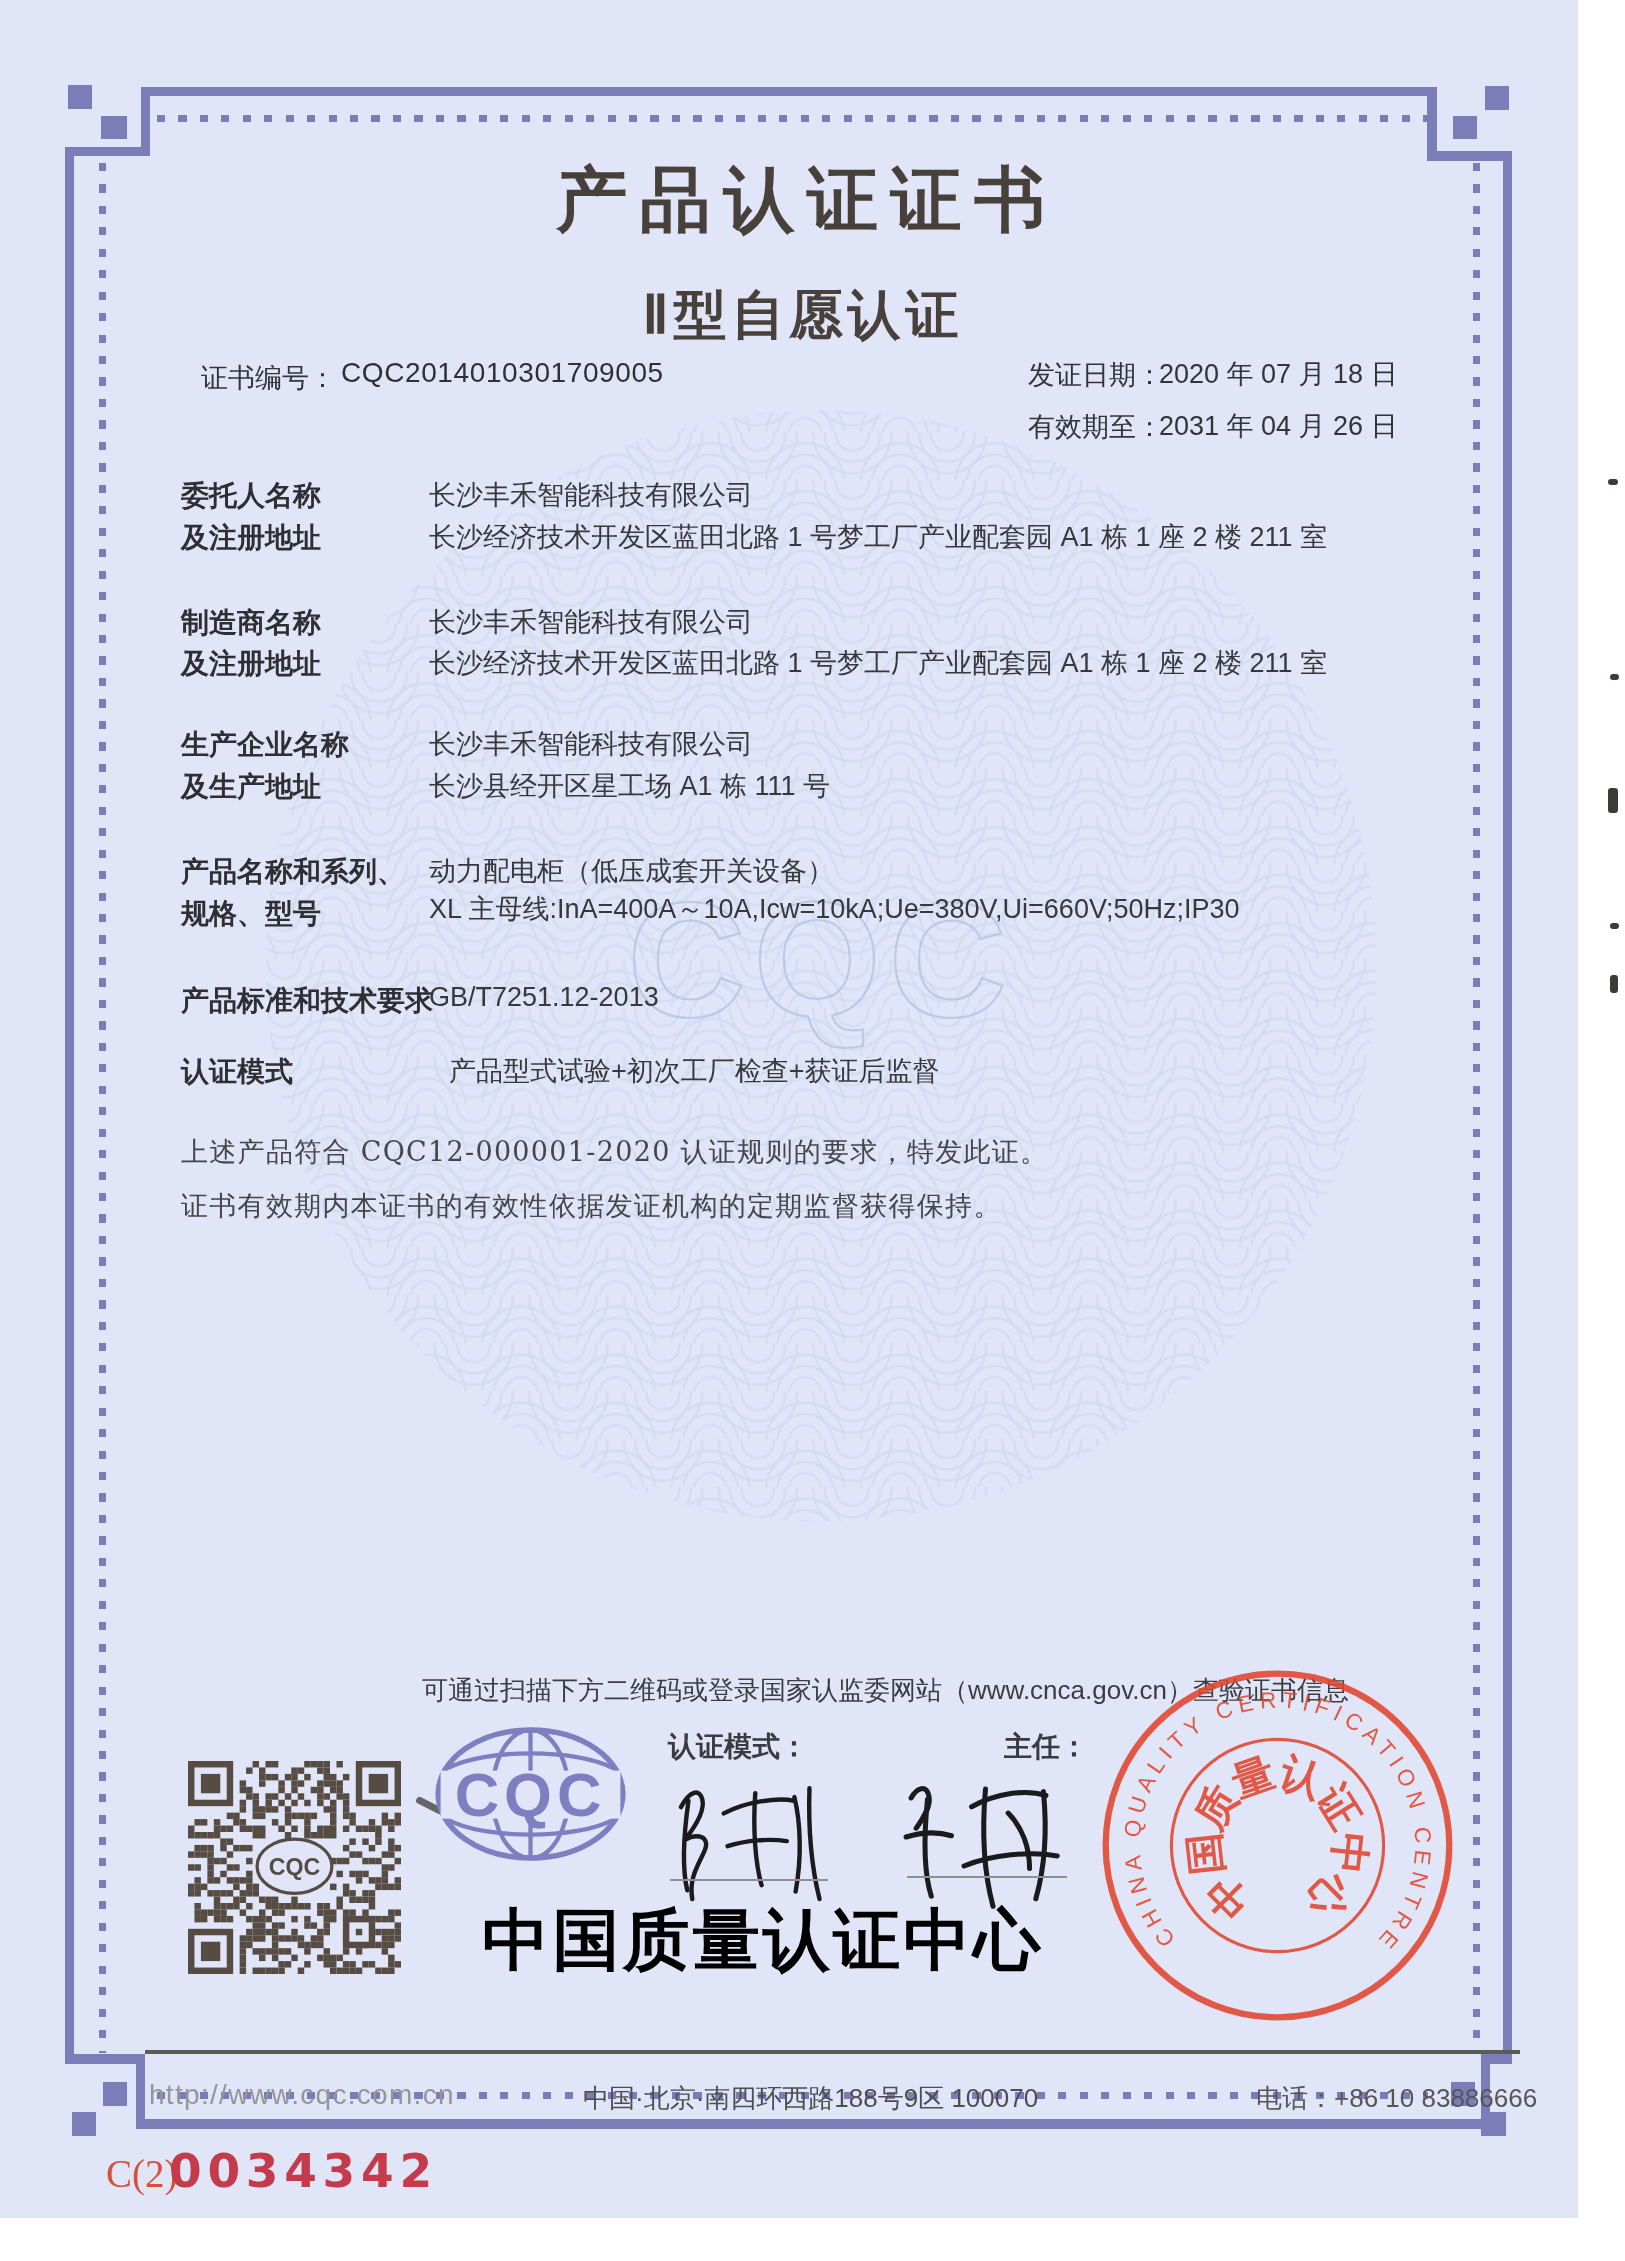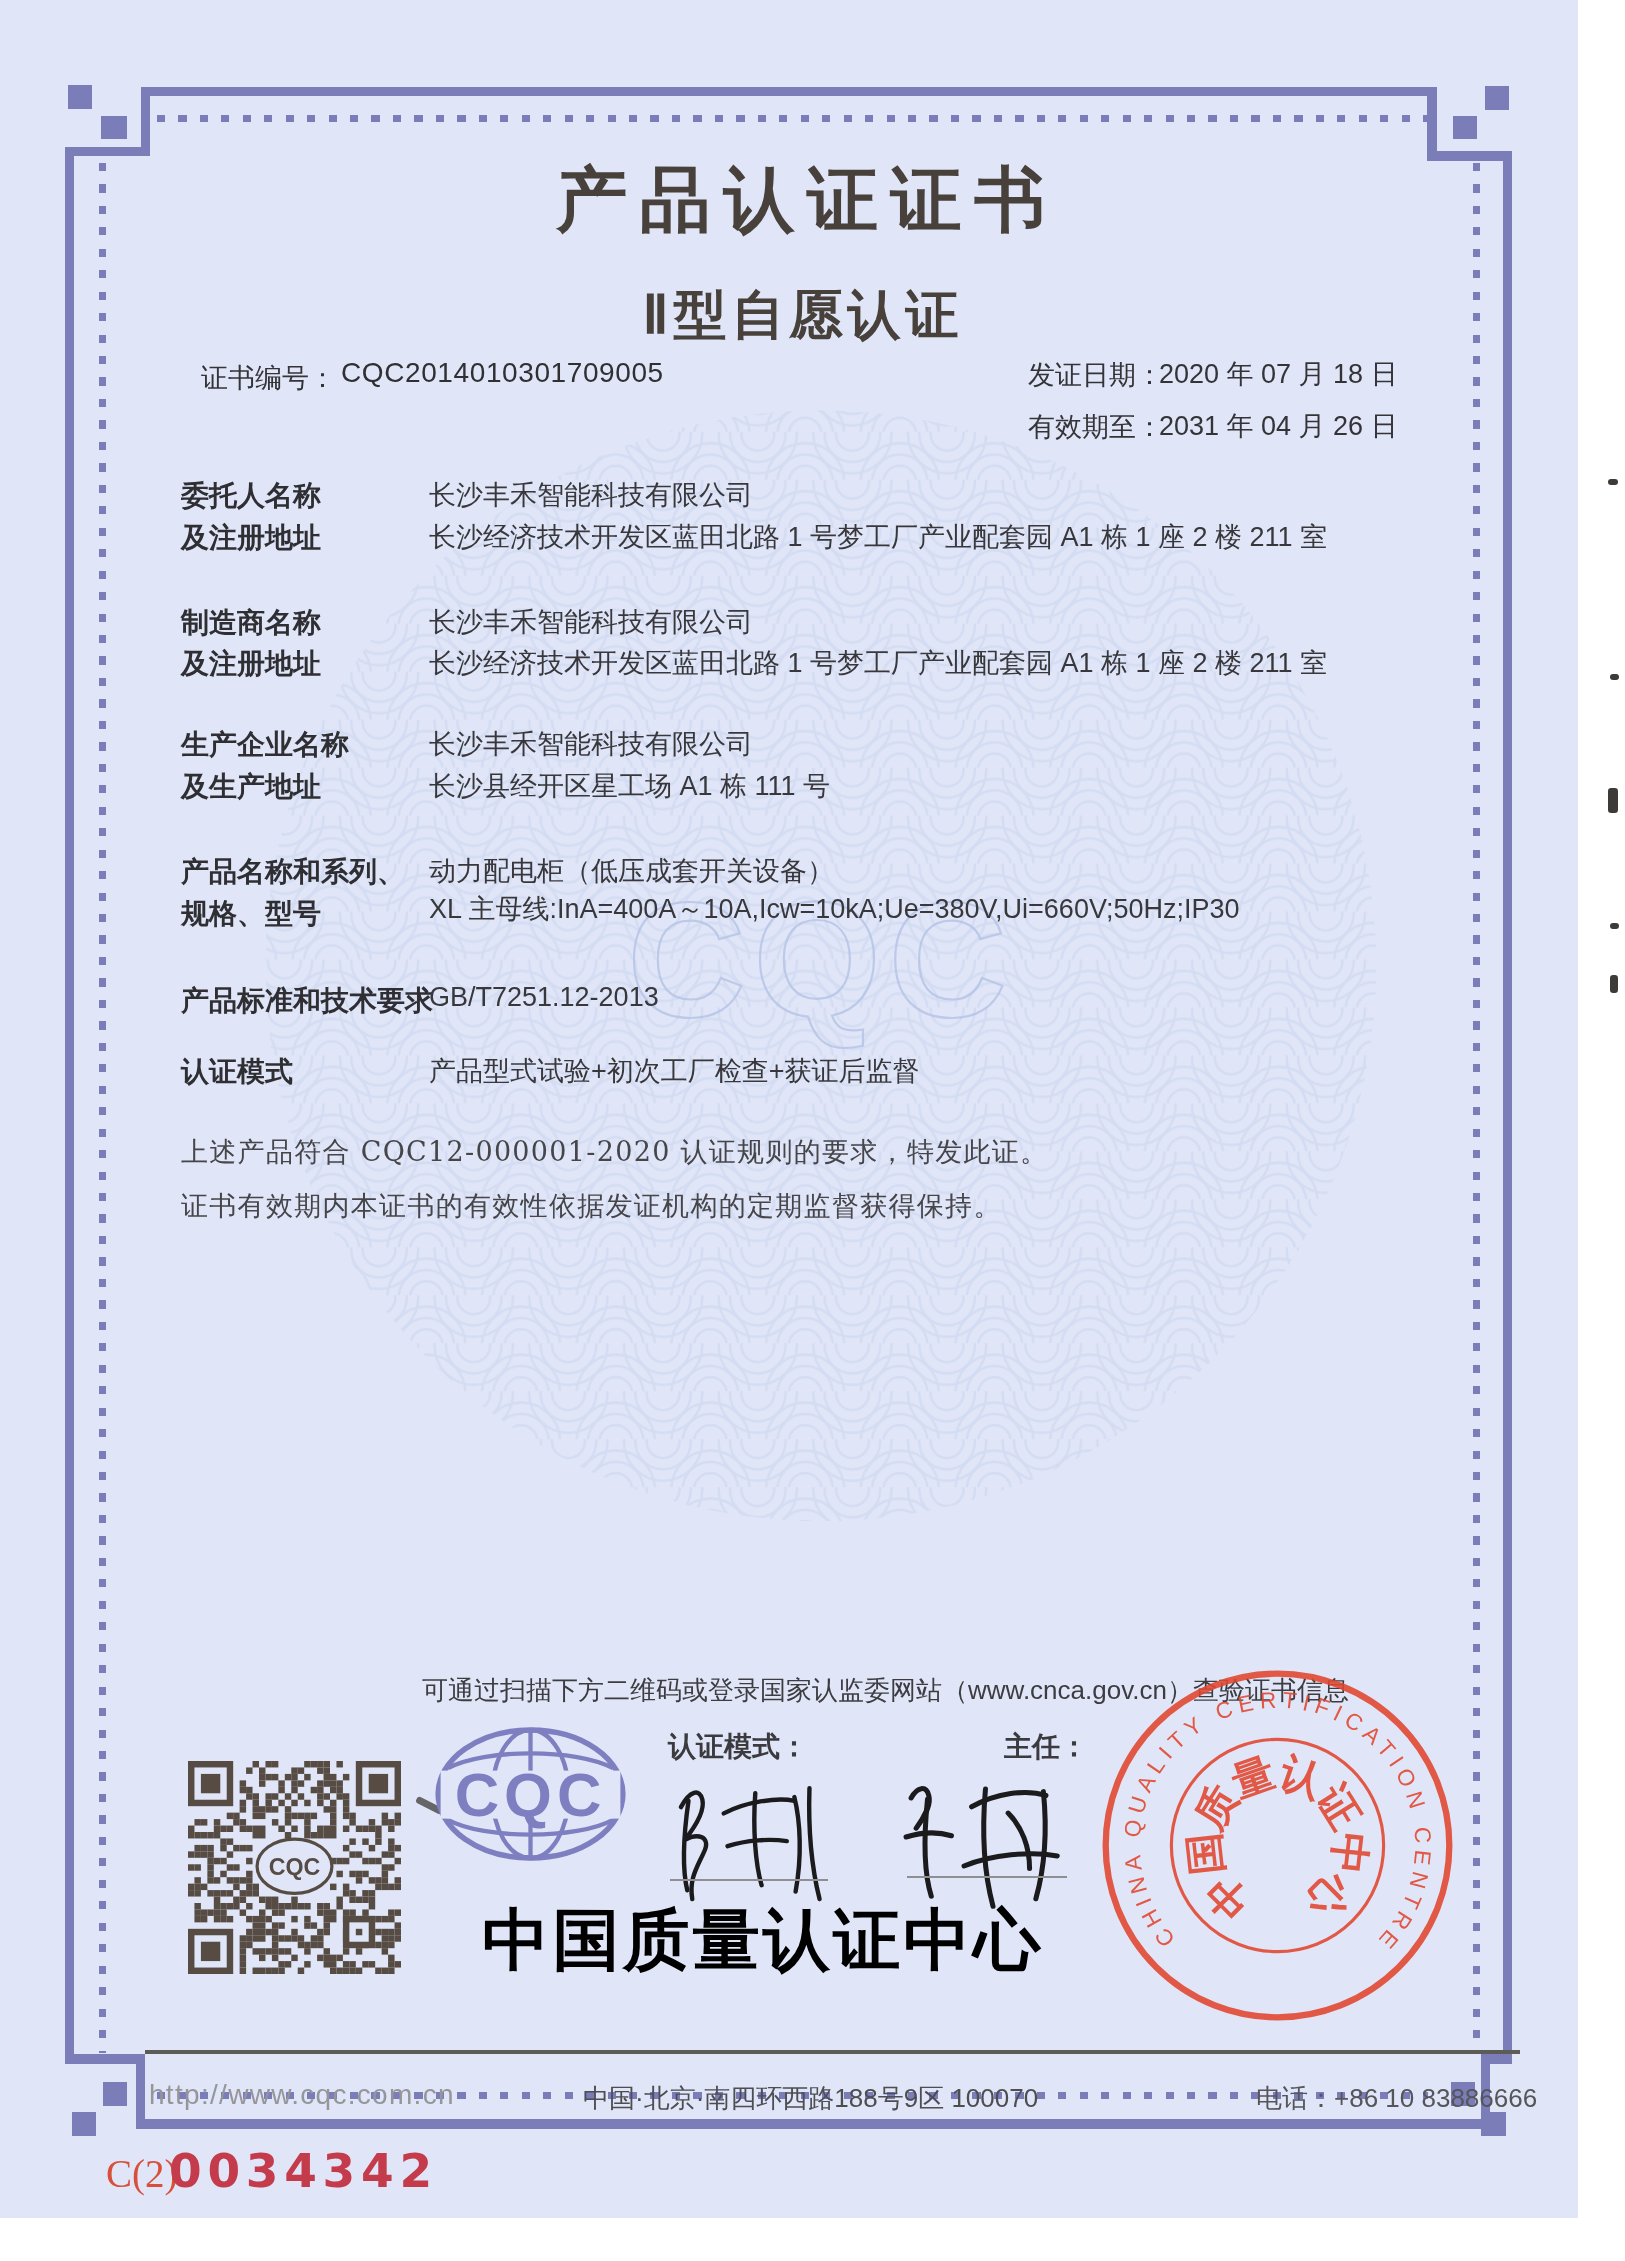--- a/index.html
+++ b/index.html
@@ -120,21 +120,21 @@
   <div>
     <div class="t lbl" style="left:181px;top:895px;">规格、型号</div>
     <div class="t val" style="left:429px;top:891px;">XL 主母线:InA=400A～10A,Icw=10kA;Ue=380V,Ui=660V;50Hz;IP30</div>
   </div>
   <div>
     <div class="t lbl" style="left:181px;top:982px;">产品标准和技术要求</div>
     <div class="t val" style="left:429px;top:982px;">GB/T7251.12-2013</div>
   </div>
   <div>
     <div class="t lbl" style="left:181px;top:1053px;">认证模式</div>
-    <div class="t val" style="left:429px;top:1053px;">产品型式试验+初次工厂检查+获证后监督</div>
+    <div class="t val" style="left:449px;top:1053px;">产品型式试验+初次工厂检查+获证后监督</div>
   </div>
 
   <div class="t stmt" style="left:181px;top:1134px;">上述产品符合 CQC12-000001-2020 认证规则的要求，特发此证。</div>
   <div class="t stmt" style="left:181px;top:1188px;">证书有效期内本证书的有效性依据发证机构的定期监督获得保持。</div>
 
   <div class="t qrnote" style="left:422px;top:1673px;">可通过扫描下方二维码或登录国家认监委网站（www.cnca.gov.cn）查验证书信息</div>
 
   <div class="t signlbl" style="left:668px;top:1728px;">认证模式：</div>
   <div class="t signlbl" style="left:1004px;top:1728px;">主任：</div>
 

